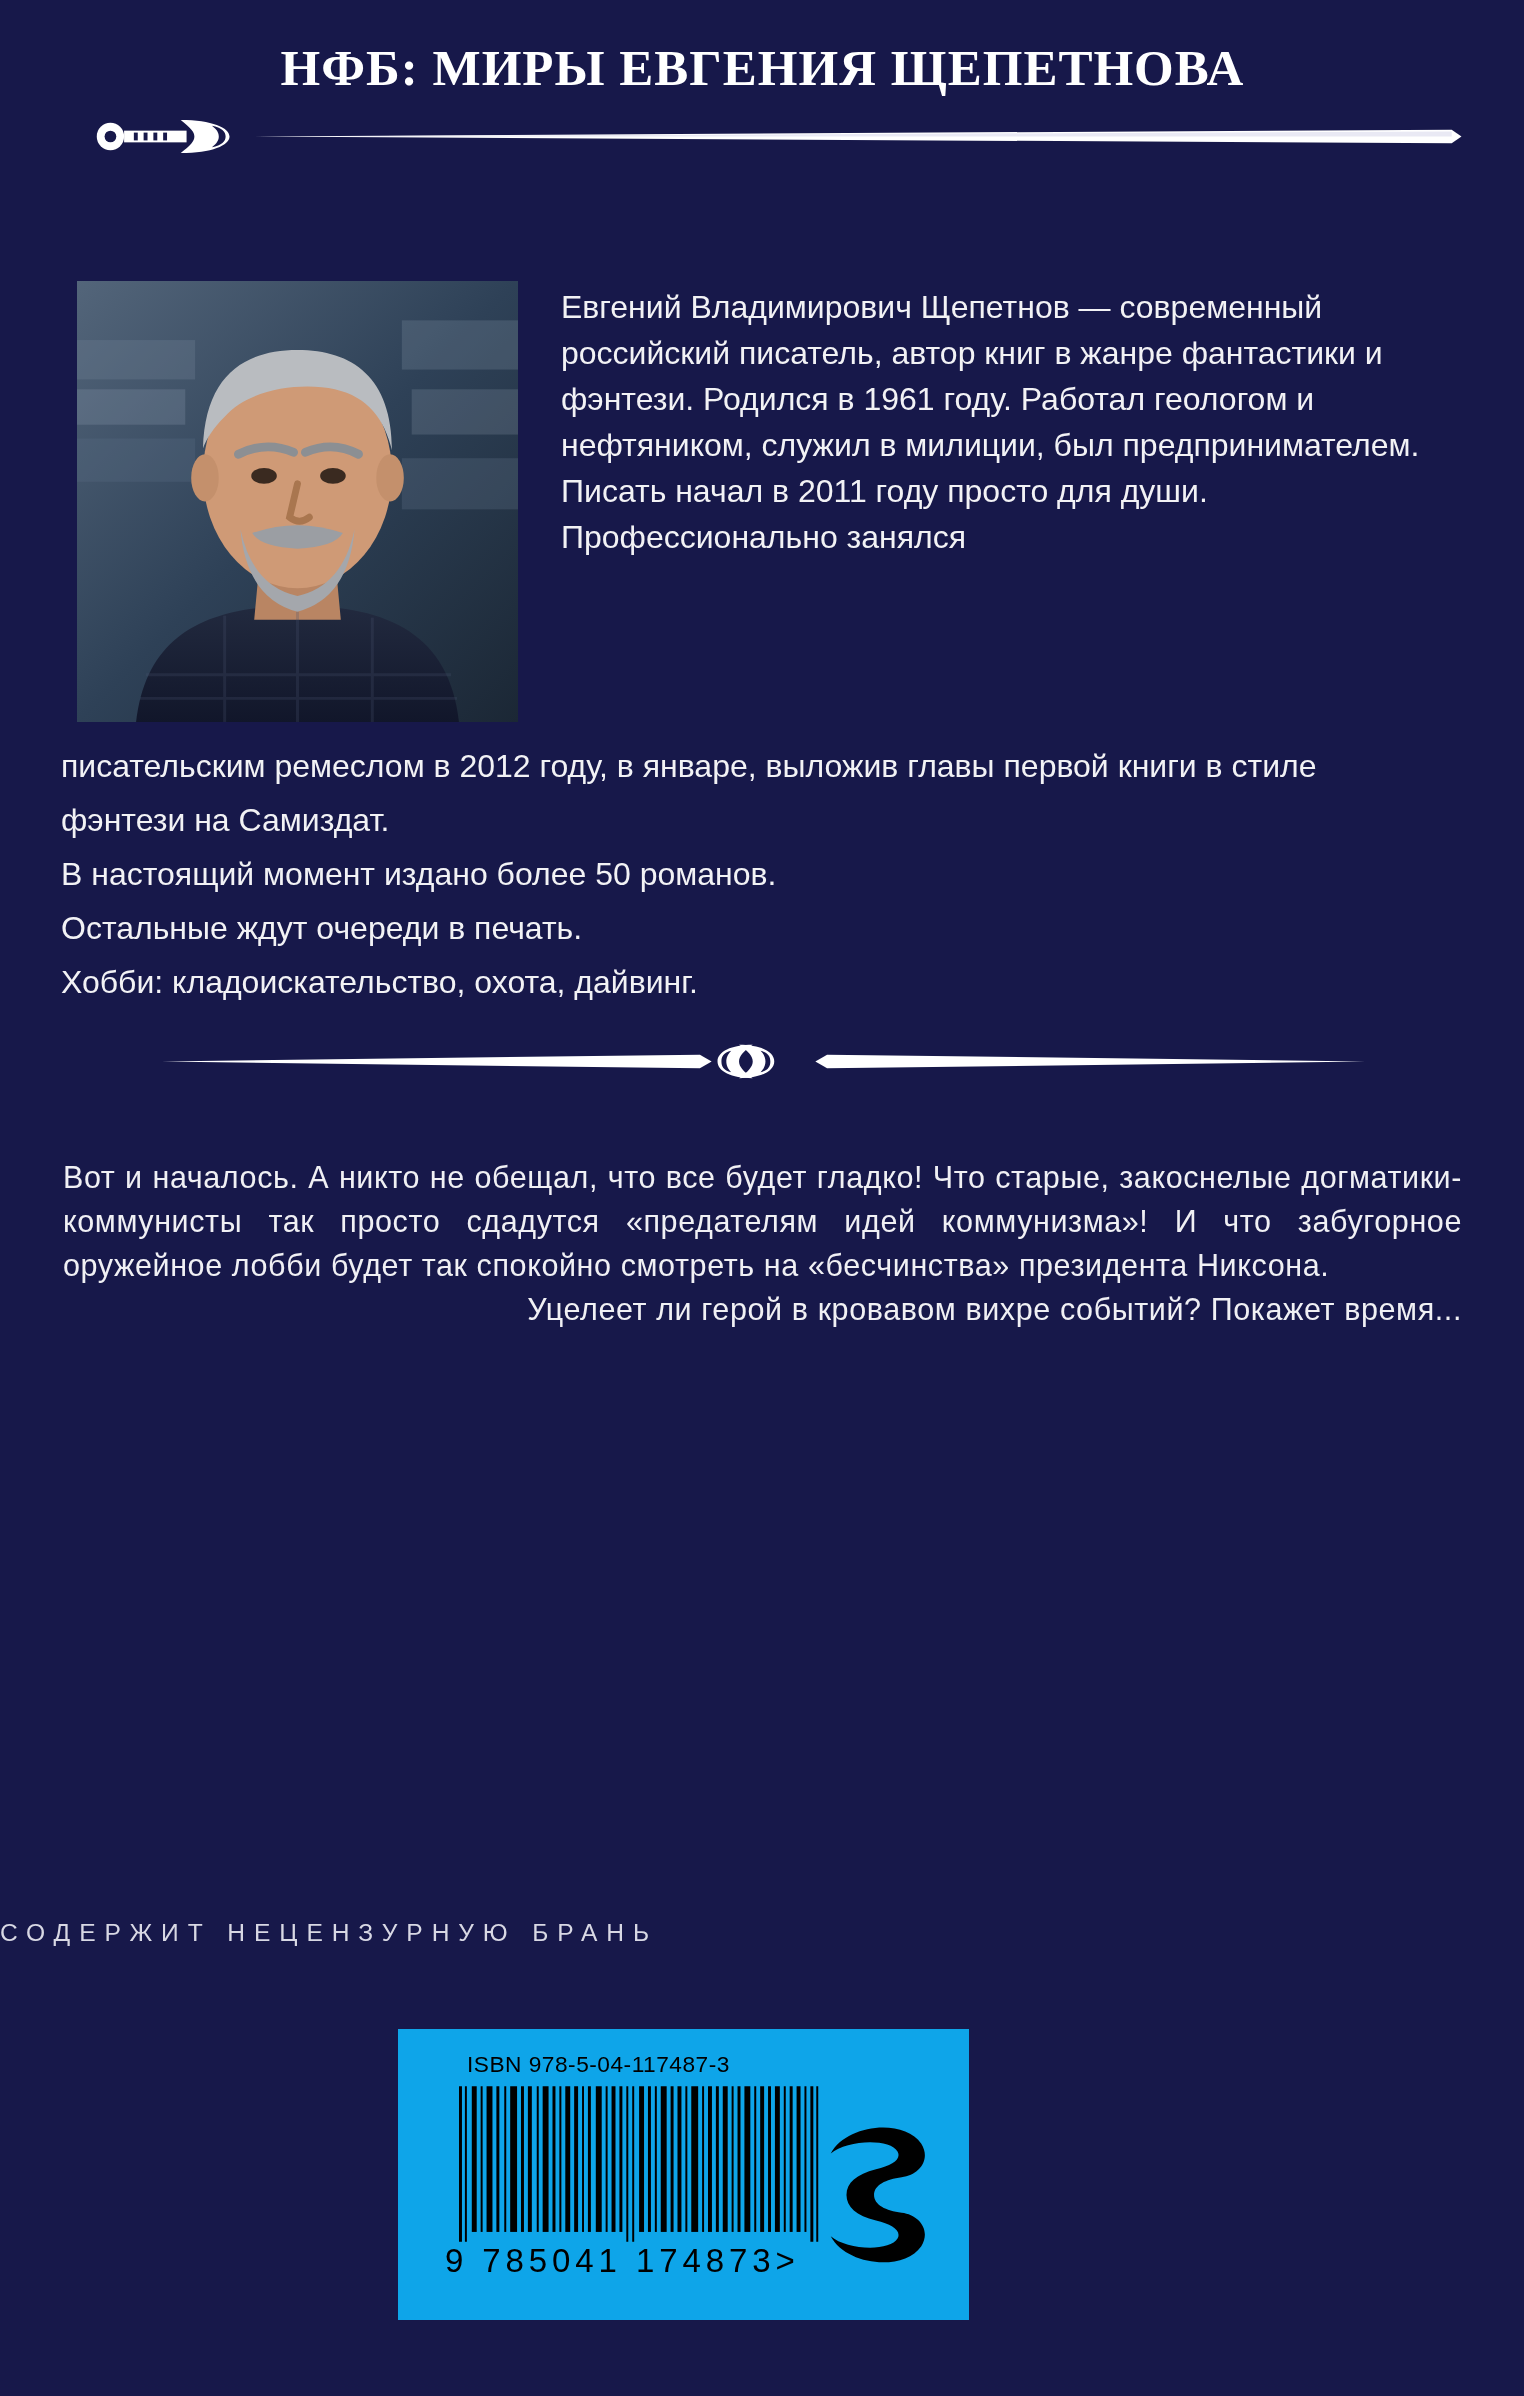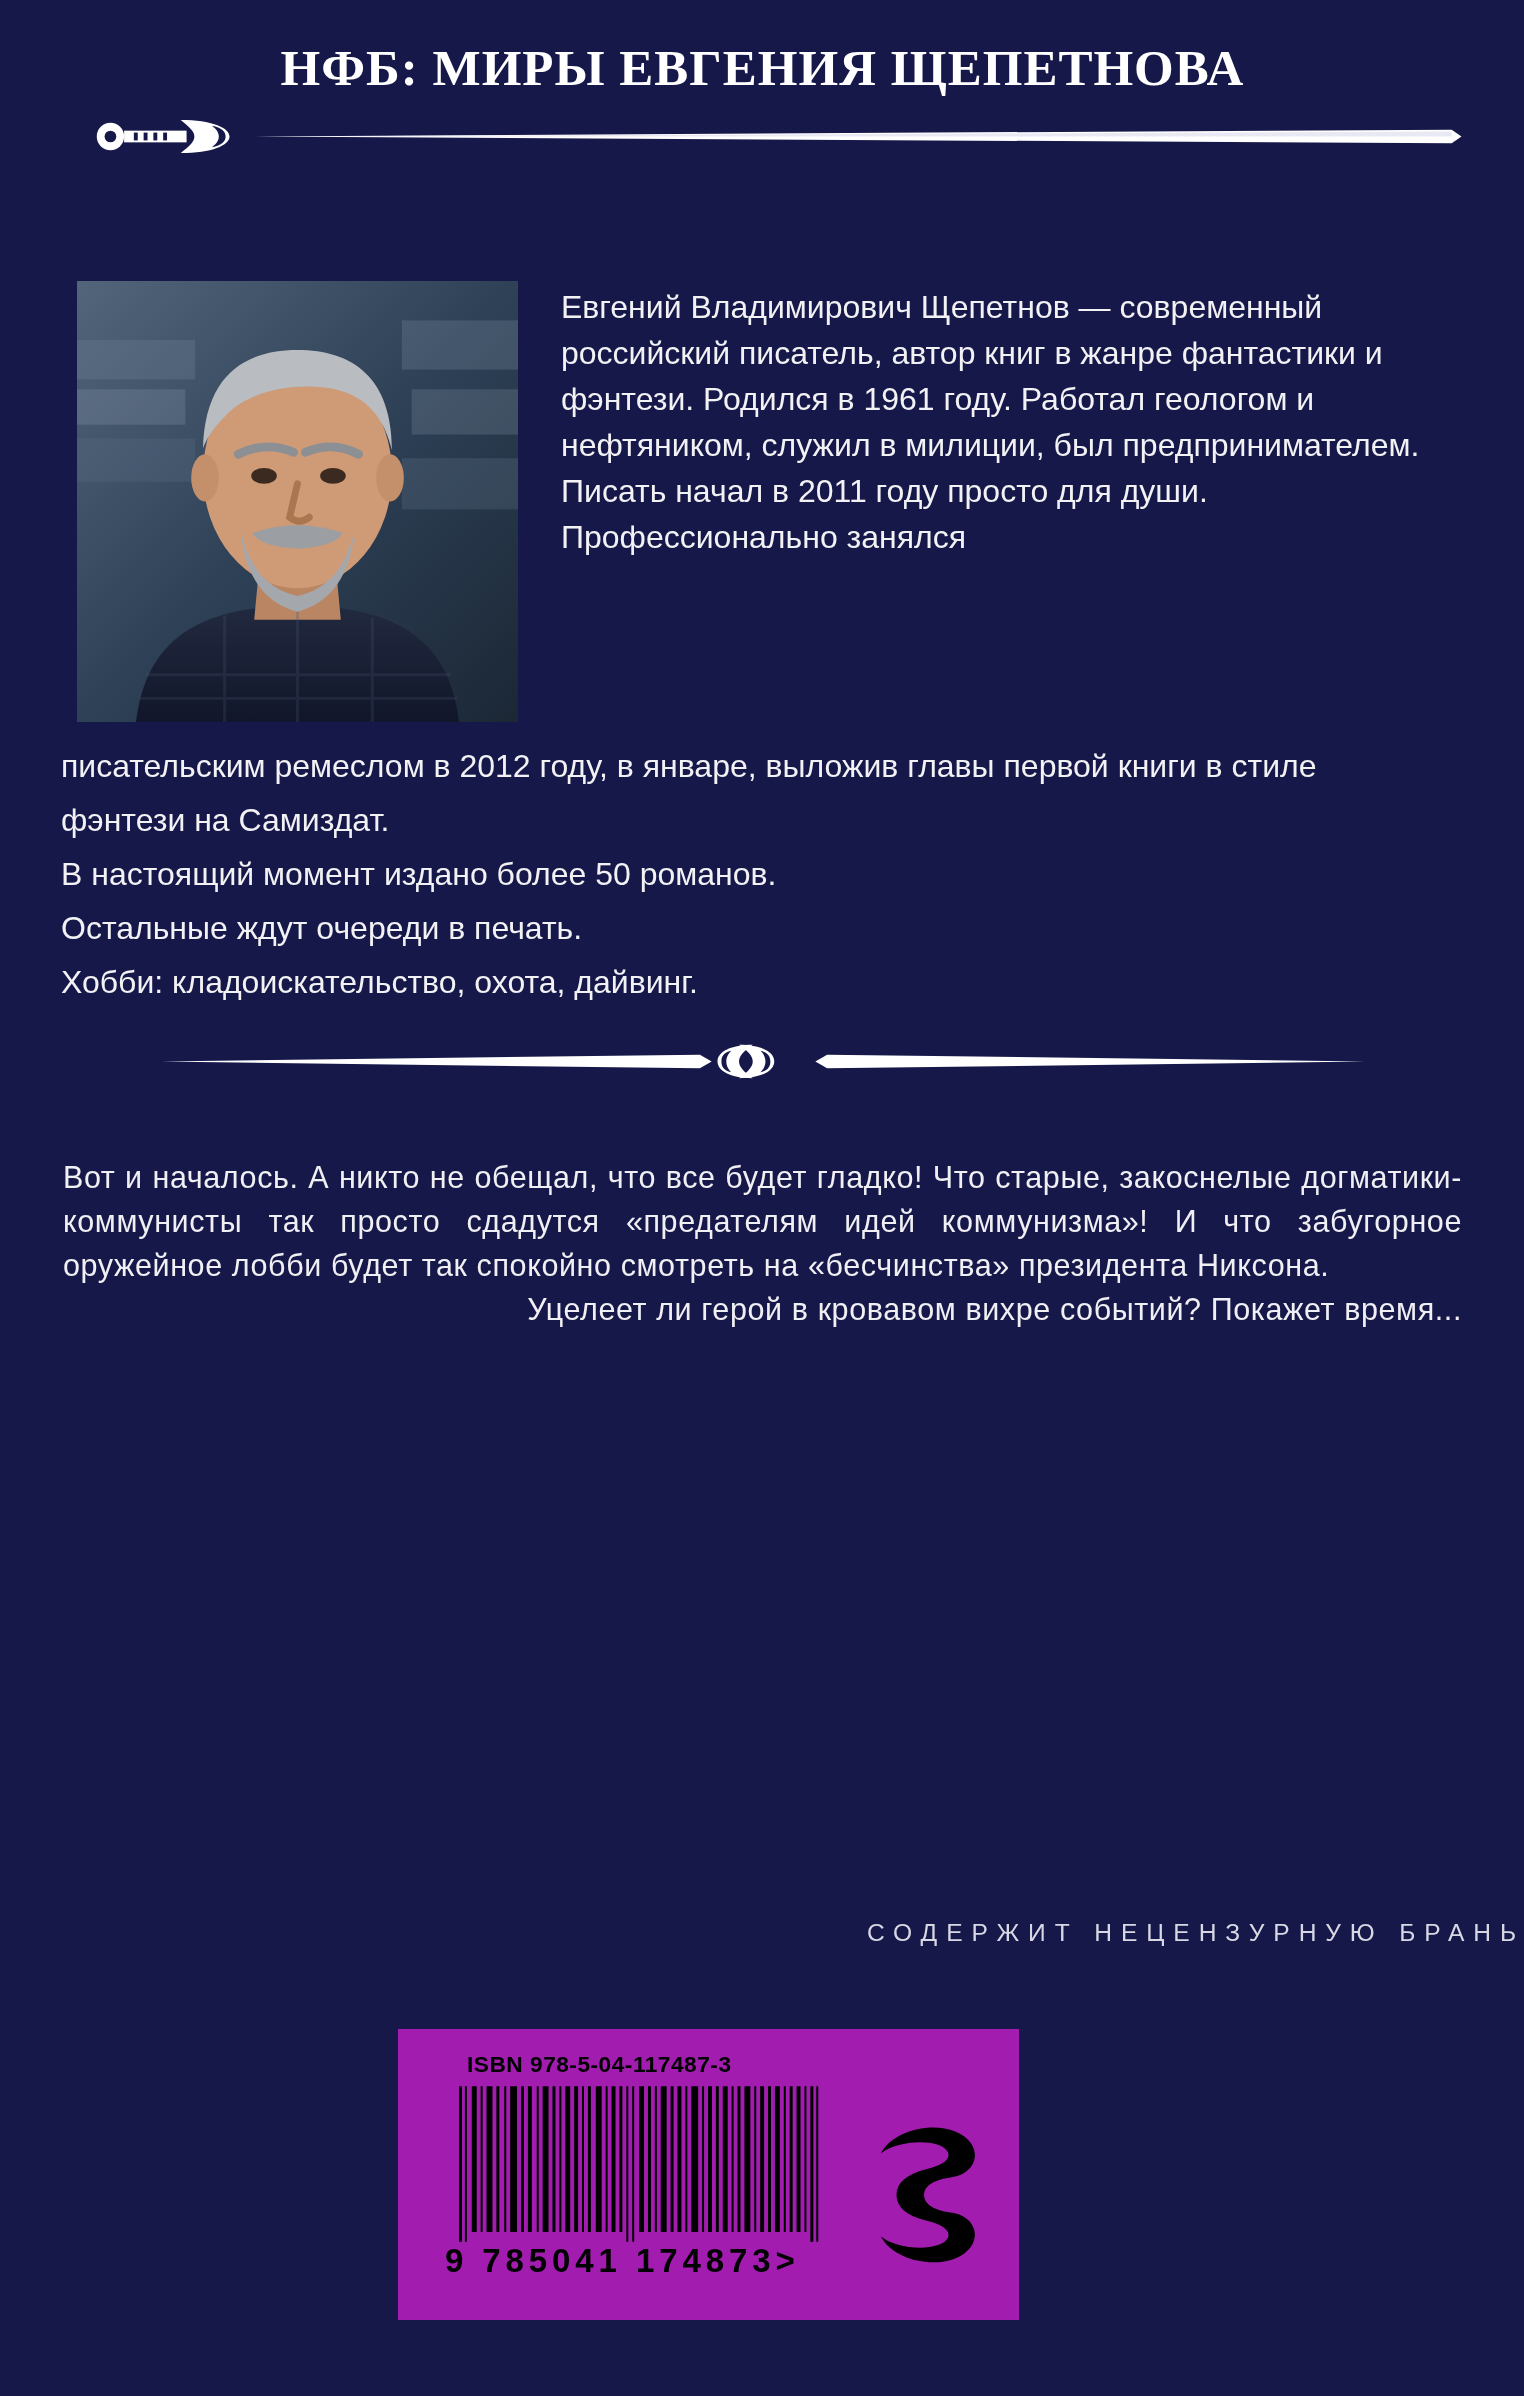--- a/index.html
+++ b/index.html
@@ -97,34 +97,33 @@
     letter-spacing: 0.6px;
   }
   .annotation p { margin: 0; }
   .annotation p.last { text-align: right; }
   
   .warning {
     position: absolute;
     left: 0;
     top: 1919px;
     width: 1525px;
-    text-align: right;
+    text-align: left;
     color: #d8d8e4;
     font-size: 24.6px;
     letter-spacing: 8.9px;
   }
   
   .barcode-box {
     position: absolute;
     left: 398px;
     top: 2029px;
-    width: 621px;
+    width: 571px;
     height: 291px;
-    background: #a21caf;
-    font-weight: bold;
+    background: #0ea5e9;
   }
   .isbn-text {
     position: absolute;
     left: 69px;
     top: 21.7px;
     color: #000000;
     font-size: 22.7px;
     font-family: "Liberation Sans", sans-serif;
     letter-spacing: 0.5px;
   }

